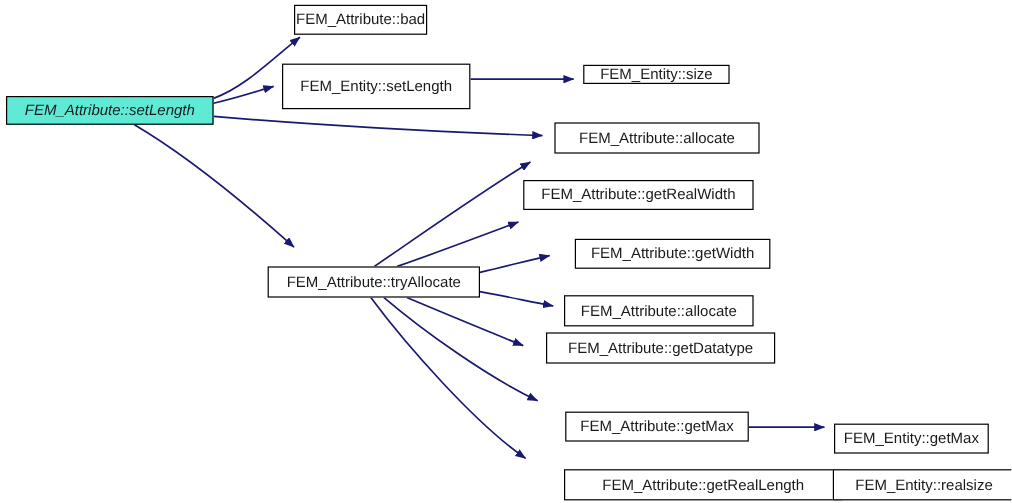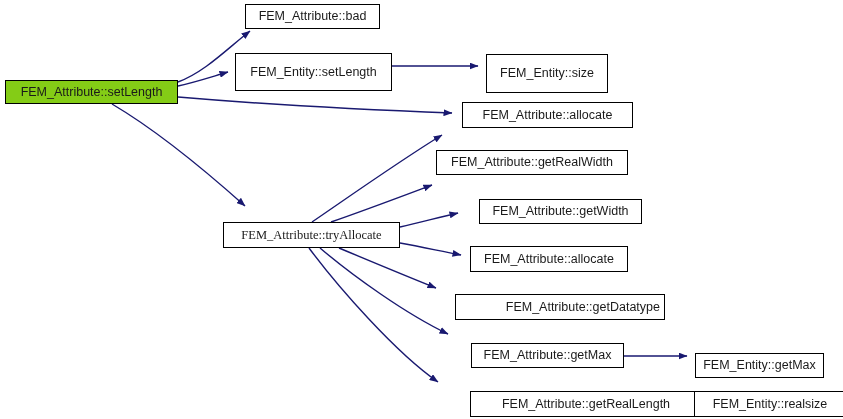--- a/index.html
+++ b/index.html
@@ -33,21 +33,22 @@
     font-size: 12.5px;
     line-height: 1;
     display: flex;
     align-items: center;
     justify-content: center;
     white-space: nowrap;
     letter-spacing: 0px;
     cursor: pointer;
   }
   .graph-node.highlight {
-    background: #84cc16;
+    background: #5eead4;
+    font-style: italic;
   }
   .node-label {
     display: block;
     padding: 0 4px;
   }
 </style>
 </head>
 <body>
 
 <div id="graph-root">
@@ -71,53 +72,53 @@
         <path d="M 320,248 C 353,276 406,314 448,334" fill="none" stroke="#191970" stroke-width="1.4" marker-end="url(#arrowhead)"></path>
         <path d="M 309,248 C 338,287 396,353 438,382" fill="none" stroke="#191970" stroke-width="1.4" marker-end="url(#arrowhead)"></path>
         <path d="M 624,356 L 687,356" fill="none" stroke="#191970" stroke-width="1.4" marker-end="url(#arrowhead)"></path>
         <path d="M 645,404 L 686,404" fill="none" stroke="#191970" stroke-width="1.4" marker-end="url(#arrowhead)"></path>
       </g>
   </svg>
   <div id="node-group">
       <div class="graph-node highlight" style="left: 5px; top: 80px; width: 173px; height: 24px;">
         <span class="node-label">FEM_Attribute::setLength</span>
       </div>
-      <div class="graph-node" style="left: 245px; top: 4px; width: 135px; height: 25px;">
+      <div class="graph-node" style="left: 245px; top: 4px; width: 111px; height: 25px;">
         <span class="node-label">FEM_Attribute::bad</span>
       </div>
       <div class="graph-node" style="left: 235px; top: 53px; width: 157px; height: 38px;">
         <span class="node-label">FEM_Entity::setLength</span>
       </div>
-      <div class="graph-node" style="left: 486px; top: 54px; width: 122px; height: 39px;">
+      <div class="graph-node" style="left: 486px; top: 54px; width: 122px; height: 16px;">
         <span class="node-label">FEM_Entity::size</span>
       </div>
       <div class="graph-node" style="left: 462px; top: 102px; width: 171px; height: 26px;">
         <span class="node-label">FEM_Attribute::allocate</span>
       </div>
       <div class="graph-node" style="left: 436px; top: 150px; width: 192px; height: 25px;">
         <span class="node-label">FEM_Attribute::getRealWidth</span>
       </div>
       <div class="graph-node" style="left: 479px; top: 199px; width: 163px; height: 25px;">
         <span class="node-label">FEM_Attribute::getWidth</span>
       </div>
       <div class="graph-node" style="left: 470px; top: 246px; width: 158px; height: 26px;">
         <span class="node-label">FEM_Attribute::allocate</span>
       </div>
-      <div class="graph-node" style="left: 455px; top: 294px; width: 210px; height: 26px; justify-content: flex-end;">
+      <div class="graph-node" style="left: 455px; top: 277px; width: 191px; height: 26px;">
         <span class="node-label">FEM_Attribute::getDatatype</span>
       </div>
       <div class="graph-node" style="left: 471px; top: 343px; width: 153px; height: 25px;">
         <span class="node-label">FEM_Attribute::getMax</span>
       </div>
       <div class="graph-node" style="left: 695px; top: 343px; width: 129px; height: 25px; margin-top: 10px;">
         <span class="node-label">FEM_Entity::getMax</span>
       </div>
       <div class="graph-node" style="left: 450px; top: 391px; width: 232px; height: 26px; margin-left: 20px;">
         <span class="node-label">FEM_Attribute::getRealLength</span>
       </div>
       <div class="graph-node" style="left: 694px; top: 391px; width: 152px; height: 26px;">
         <span class="node-label">FEM_Entity::realsize</span>
       </div>
-      <div class="graph-node" style="left: 223px; top: 222px; width: 177px; height: 26px; font-family: Liberation Serif, serif;">
+      <div class="graph-node" style="left: 223px; top: 222px; width: 177px; height: 26px;">
         <span class="node-label">FEM_Attribute::tryAllocate</span>
       </div>
     </div>
 </div>
 
 </body></html>

